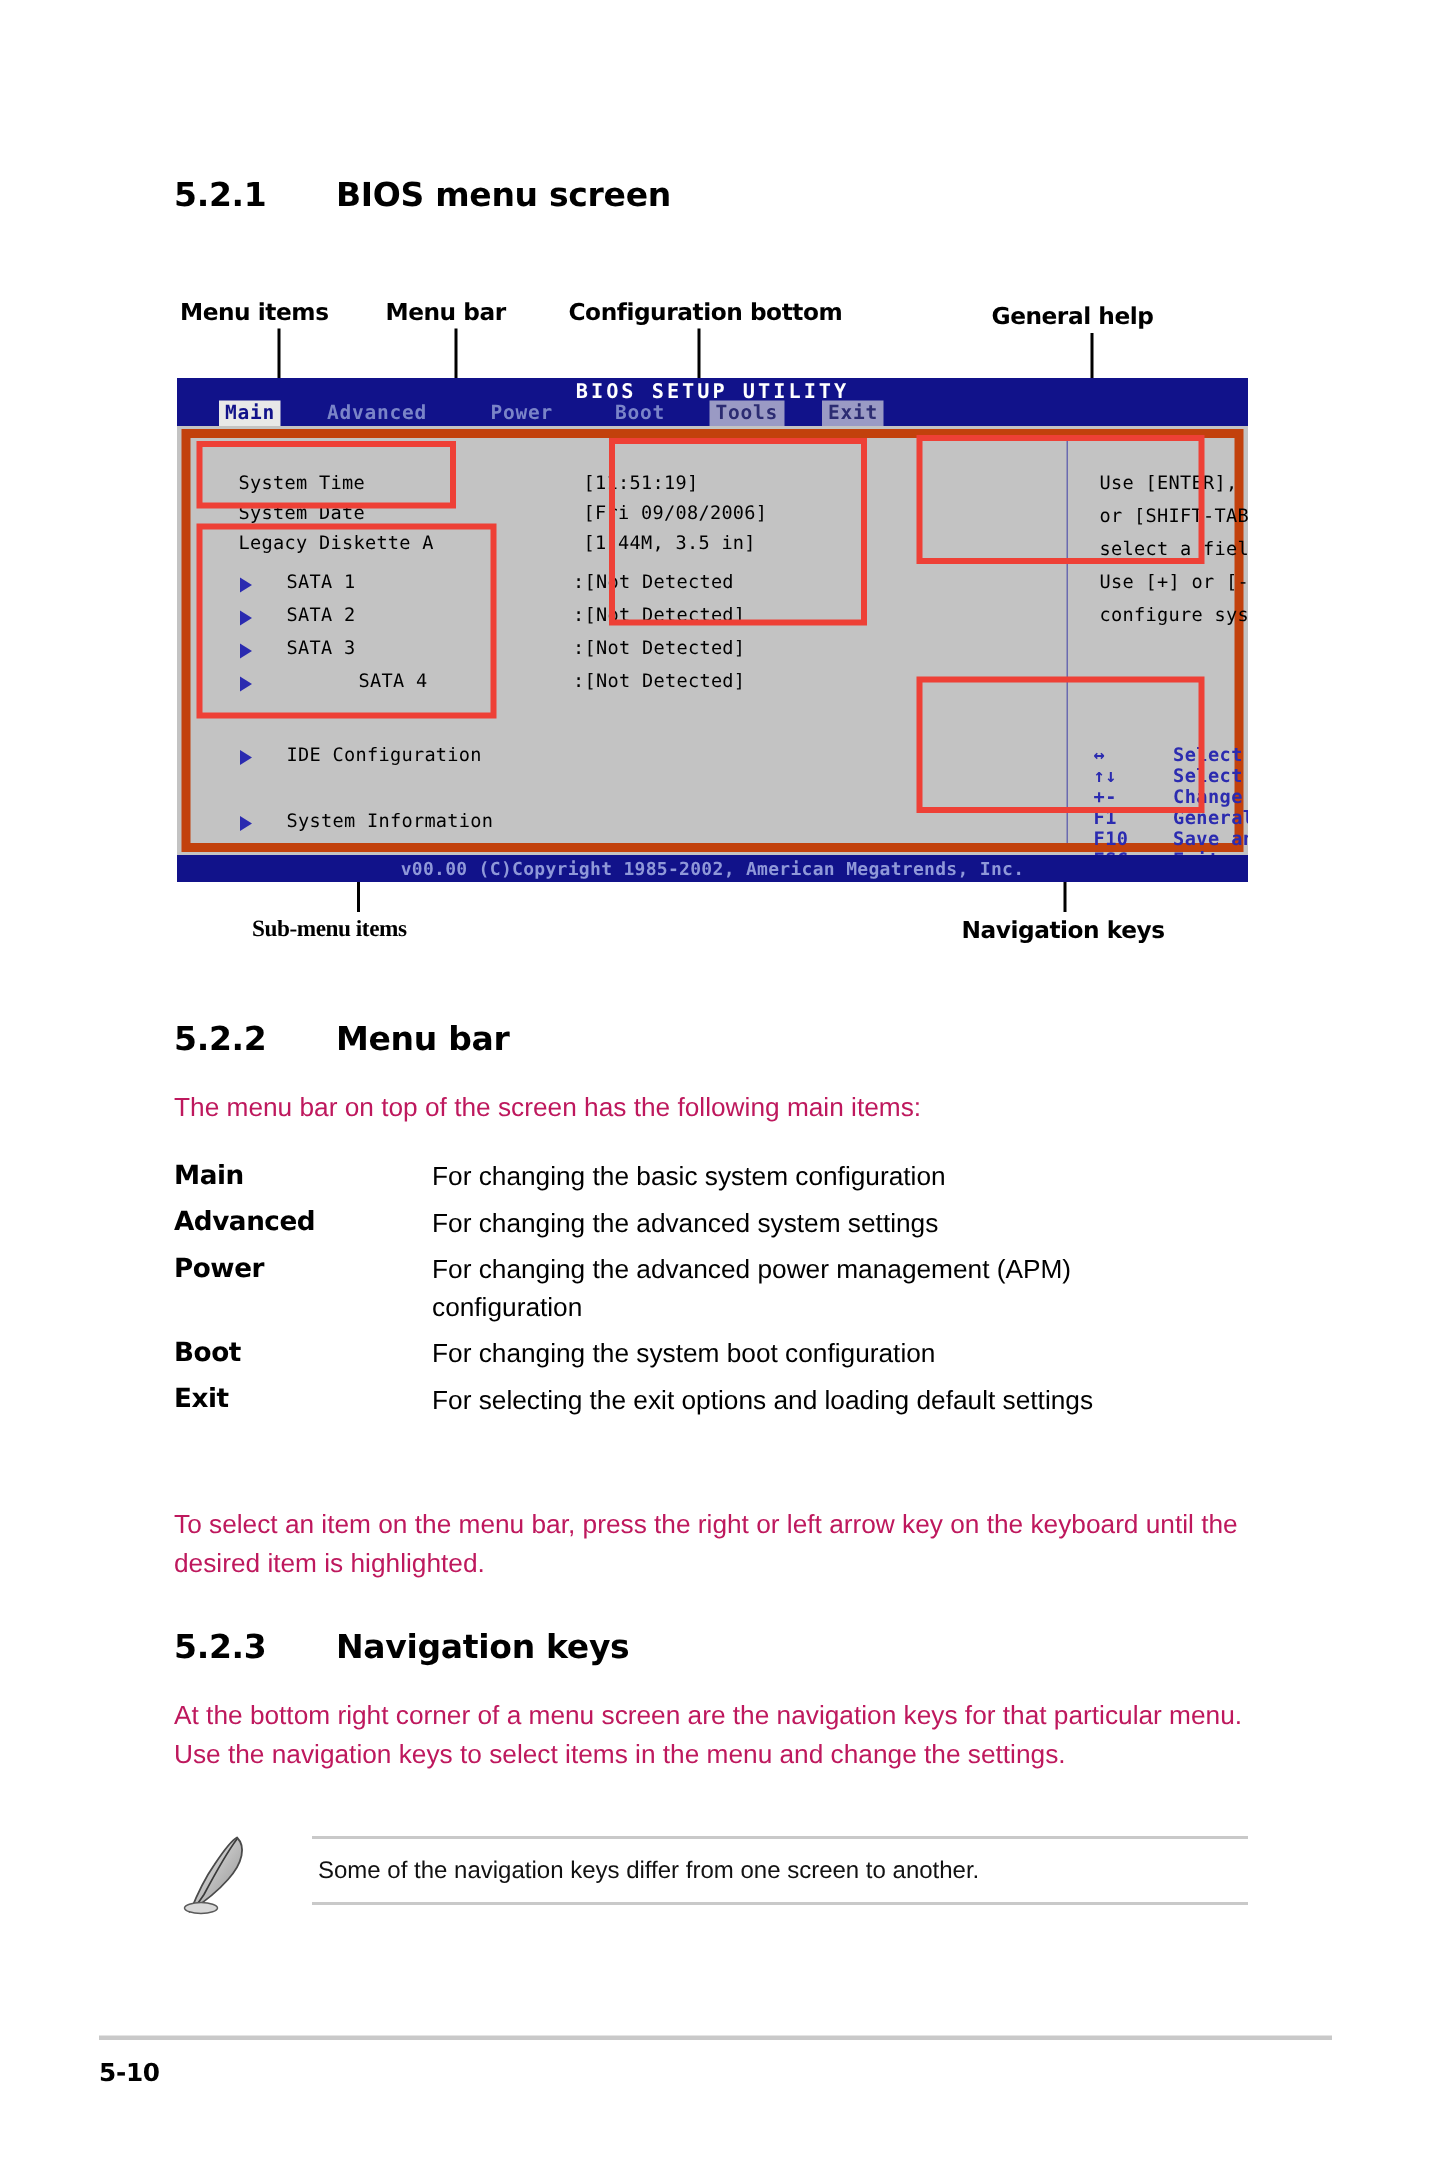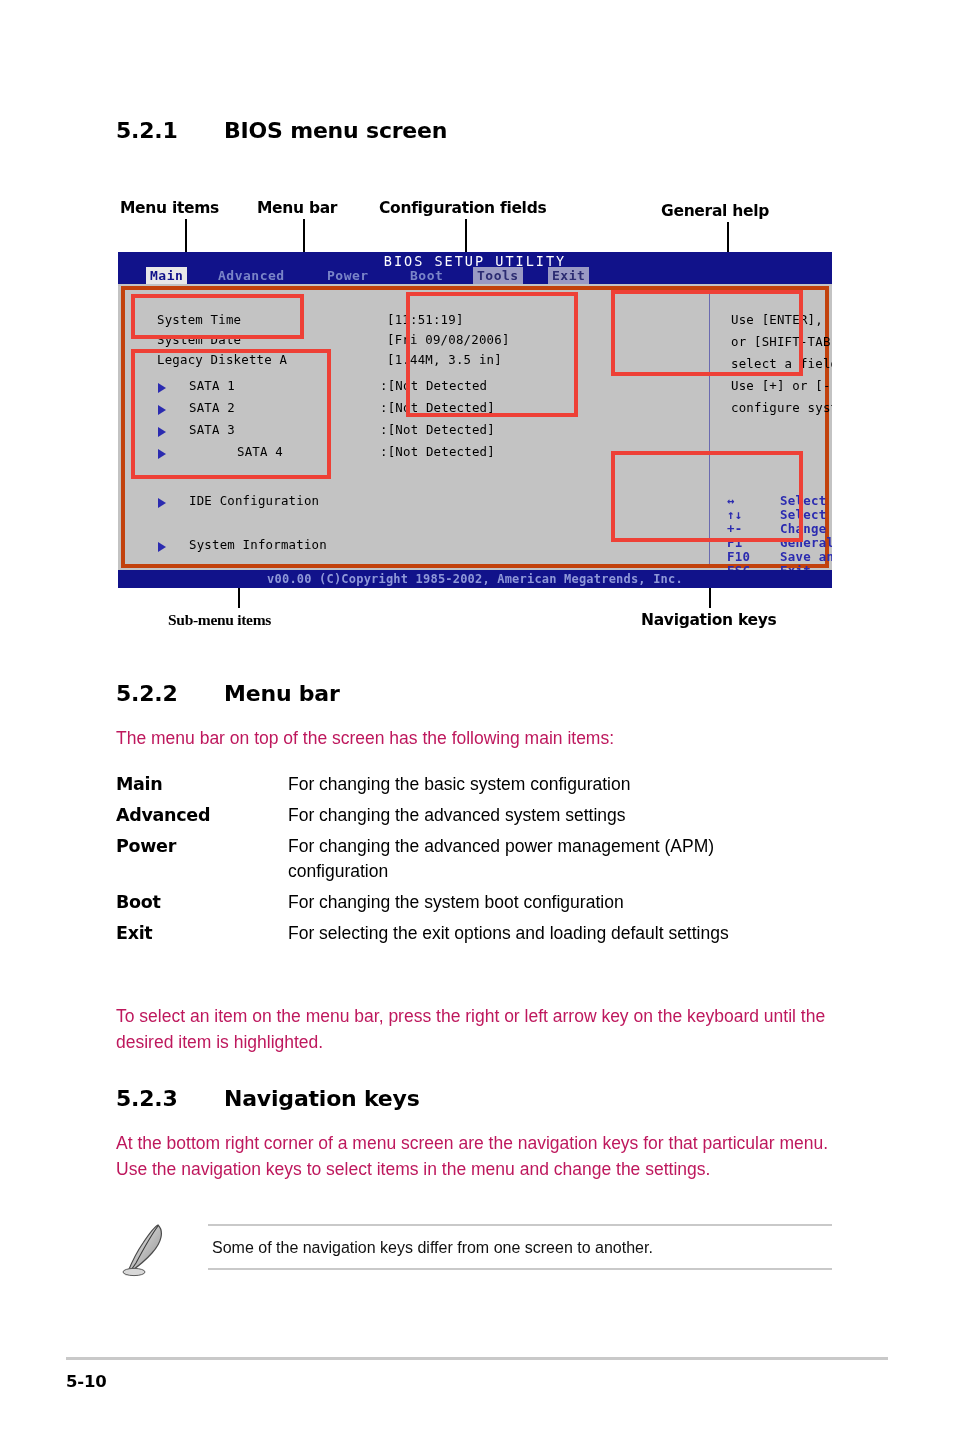--- a/index.html
+++ b/index.html
@@ -71,40 +71,40 @@
     font-family: "DejaVu Sans Mono", monospace;
     overflow: hidden;
   }
   .bios-titlebar {
     position:absolute; left:0; top:0; width:100%; height:32px;
     background: #11128a;
   }
   .bios-title {
     position:absolute; left:0; top:1px; width:100%;
     text-align:center;
-    color:#ffffff; font-weight:400; font-size:13.5px;
+    color:#ffffff; font-weight:700; font-size:13.5px;
     letter-spacing: 2px;
     font-family:"DejaVu Sans Mono", monospace;
   }
   .bios-tabs {
     position:absolute; left:0; top:15px; width:100%; height:17px;
   }
   .bios-tab {
     position:absolute; top:0; height:17px;
     color:#7a84c8; font-size:13px; font-weight:700;
     letter-spacing:0.5px; line-height:17px;
     padding: 0 4px;
     font-family:"DejaVu Sans Mono", monospace;
   }
   .bios-tab.sel { background:#e8e8e8; color:#11128a; }
   .bios-tab.dim { background:#9a9ac4; color:#2c2c72; }
 
   .bios-body {
     position:absolute; left:3px; top:34px; right:3px; bottom:20px;
-    border:4px solid #c2410c;
+    border:6px solid #c2410c;
     background:#c3c3c3;
   }
   .bios-divider {
     position:absolute; top:0; bottom:0; width:1px; background:#6a6ab0;
     left: 584px;
   }
   .bios-footer {
     position:absolute; left:0; bottom:0; width:100%; height:18px;
     background:#11128a;
     color:#8f98d8; font-size:12px; font-weight:700;
@@ -171,21 +171,21 @@
   <div class="h-sec" style="left:116px; top:118px;">
     <span class="num">5.2.1</span><span>BIOS menu screen</span>
   </div>
 
   <div class="callout" style="left:120px; top:199px;">Menu items</div>
   <div class="leader" style="left:185px; top:219px; height:88px;"></div>
 
   <div class="callout" style="left:257px; top:199px;">Menu bar</div>
   <div class="leader" style="left:303px; top:219px; height:50px;"></div>
 
-  <div class="callout" style="left:379px; top:199px;">Configuration fields</div>
+  <div class="callout" style="left:379px; top:199px;">Configuration bottom</div>
   <div class="leader" style="left:465px; top:219px; height:88px;"></div>
 
   <div class="callout" style="left:661px; top:202px;">General help</div>
   <div class="leader" style="left:727px; top:222px; height:76px;"></div>
 
   <div class="callout" style="left:168px; top:611px;font-family:Liberation Serif, serif;">Sub-menu items</div>
   <div class="leader" style="left:238px; top:556px; height:52px;"></div>
 
   <div class="callout" style="left:641px; top:611px;">Navigation keys</div>
   <div class="leader" style="left:709px; top:539px; height:69px;"></div>

